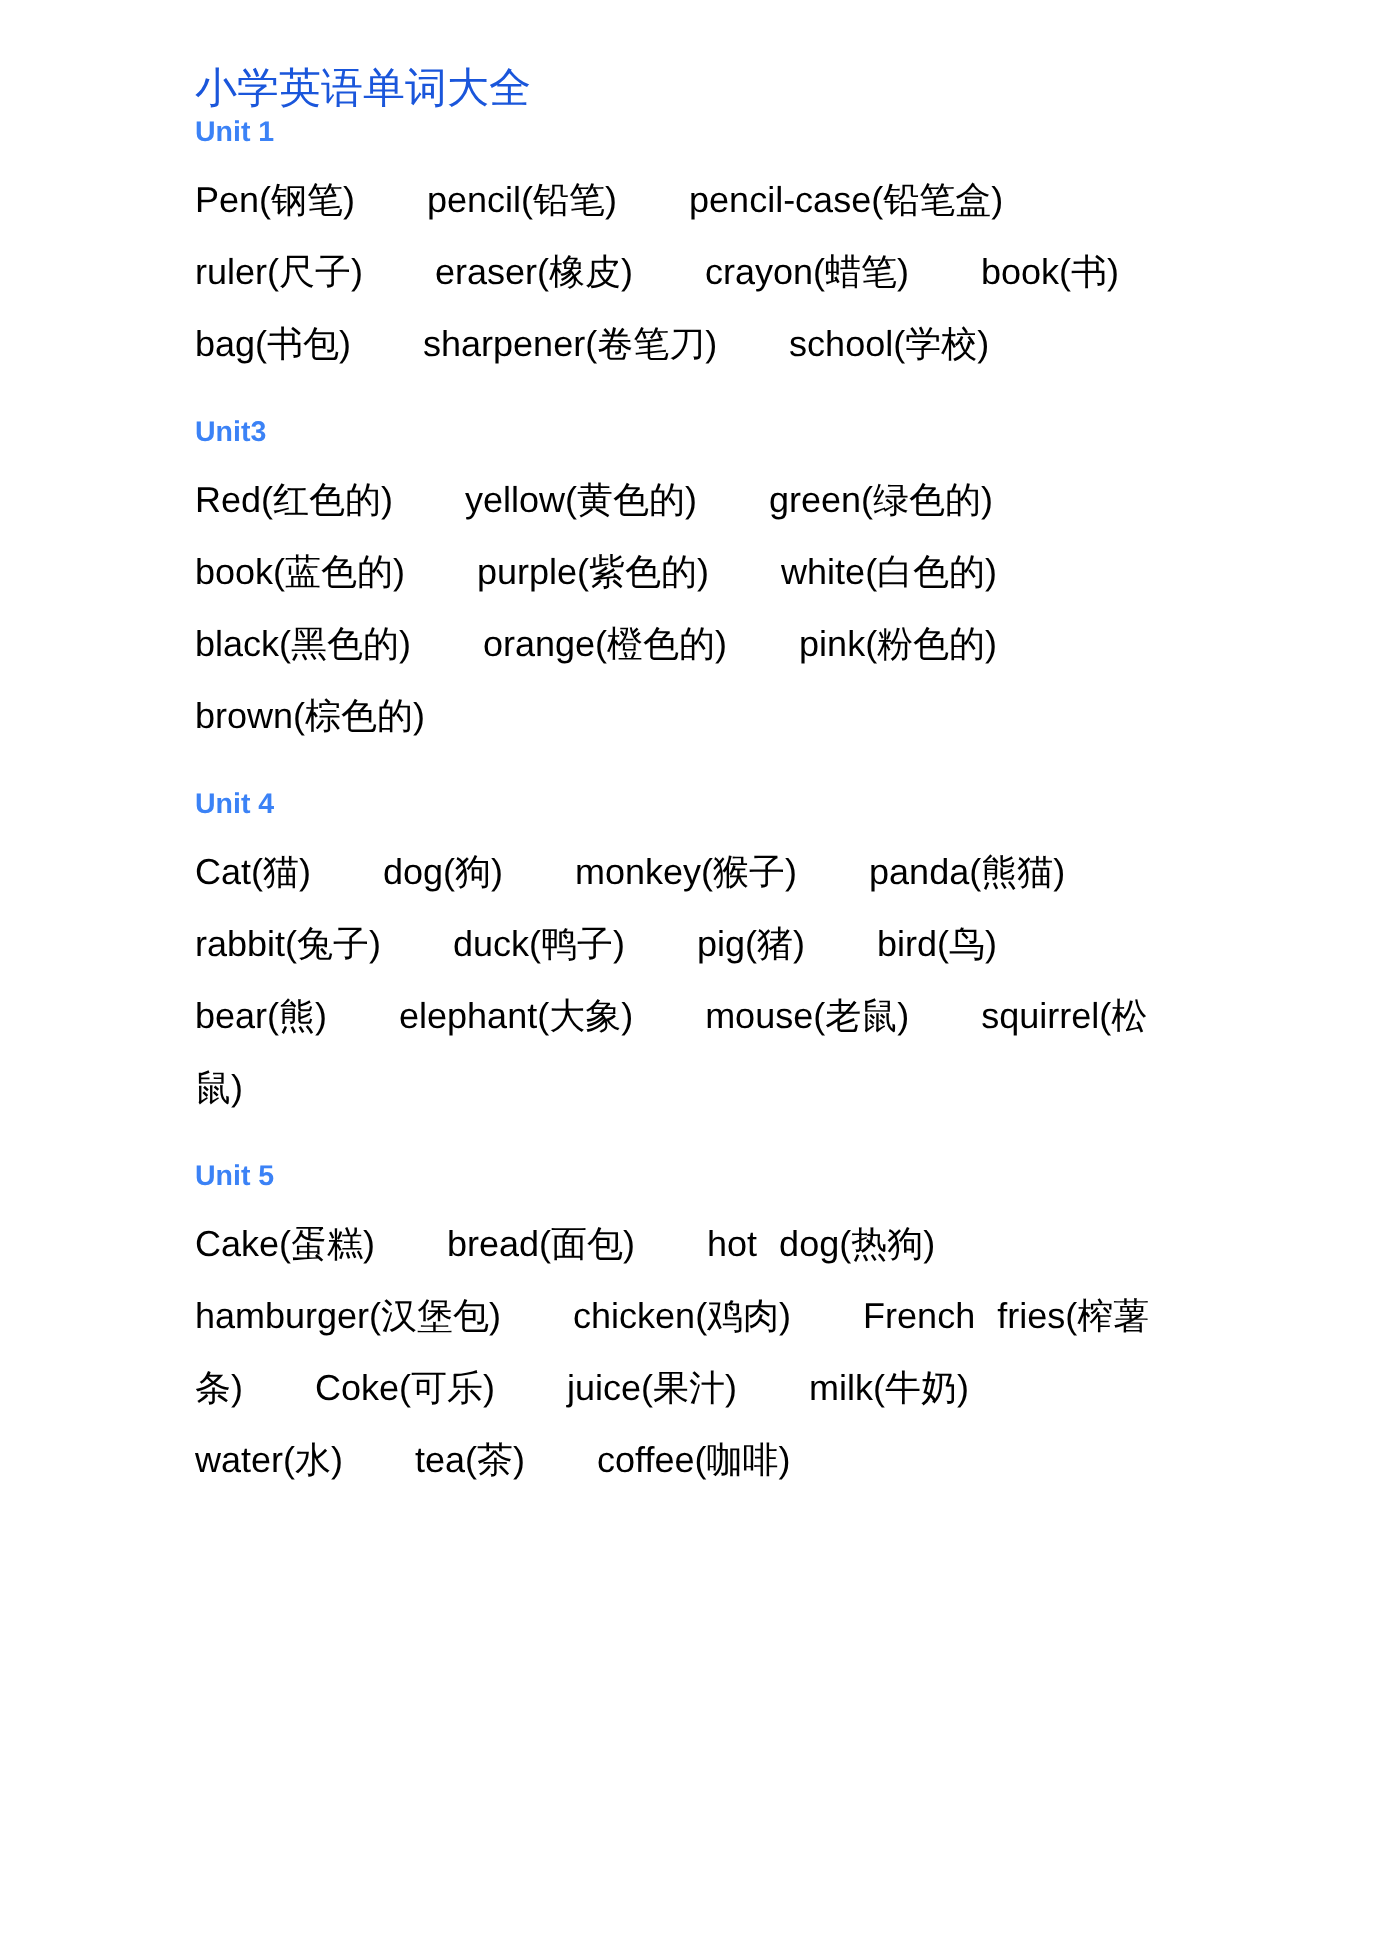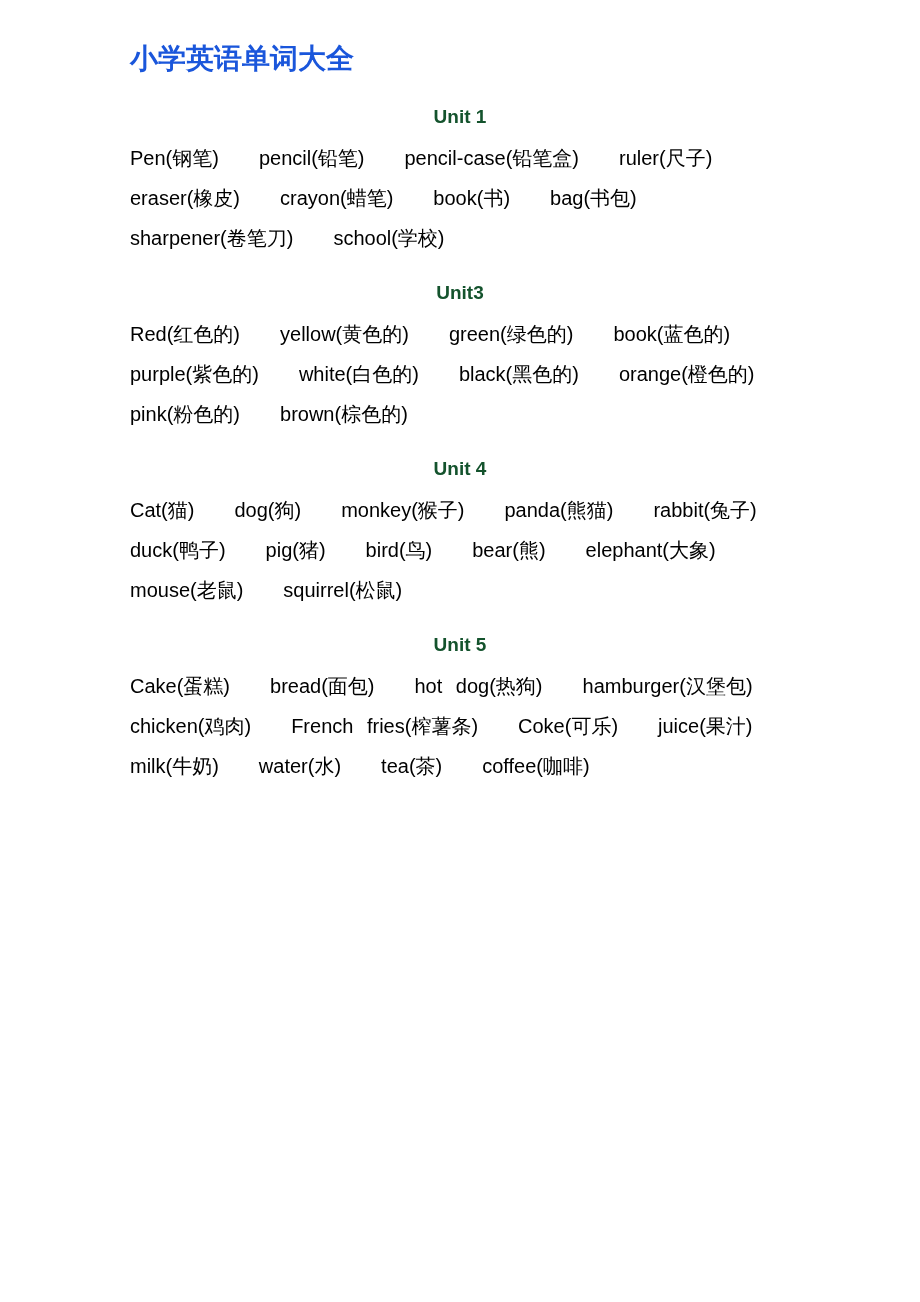--- a/index.html
+++ b/index.html
@@ -11,38 +11,36 @@
       background: #ffffff;
       font-family: "SimSun", "宋体", serif;
       font-size: 18px;
       color: #000000;
       padding: 40px 130px 40px 130px;
       width: 920px;
       min-height: 1302px;
     }
     .page-title {
       font-size: 28px;
-      font-weight: bold;
+      font-weight: normal;
       color: #1a56db;
-      margin-bottom: 28px;
       font-family: "SimHei", "黑体", sans-serif;
     }
     .unit-section {
       margin-bottom: 24px;
     }
     .unit-heading {
       font-size: 19px;
       font-weight: bold;
-      color: #14532d;
+      color: #3b82f6;
       margin-bottom: 10px;
       font-family: Arial, sans-serif;
-      text-align: center;
     }
     .unit-content {
-      font-size: 20px;
+      font-size: 24px;
       line-height: 2.0;
       color: #000000;
       font-family: Arial, "SimSun", serif;
       word-spacing: 8px;
     }
   </style>
 </head>
 <body>
 
 <h1 class="page-title">小学英语单词大全</h1>

